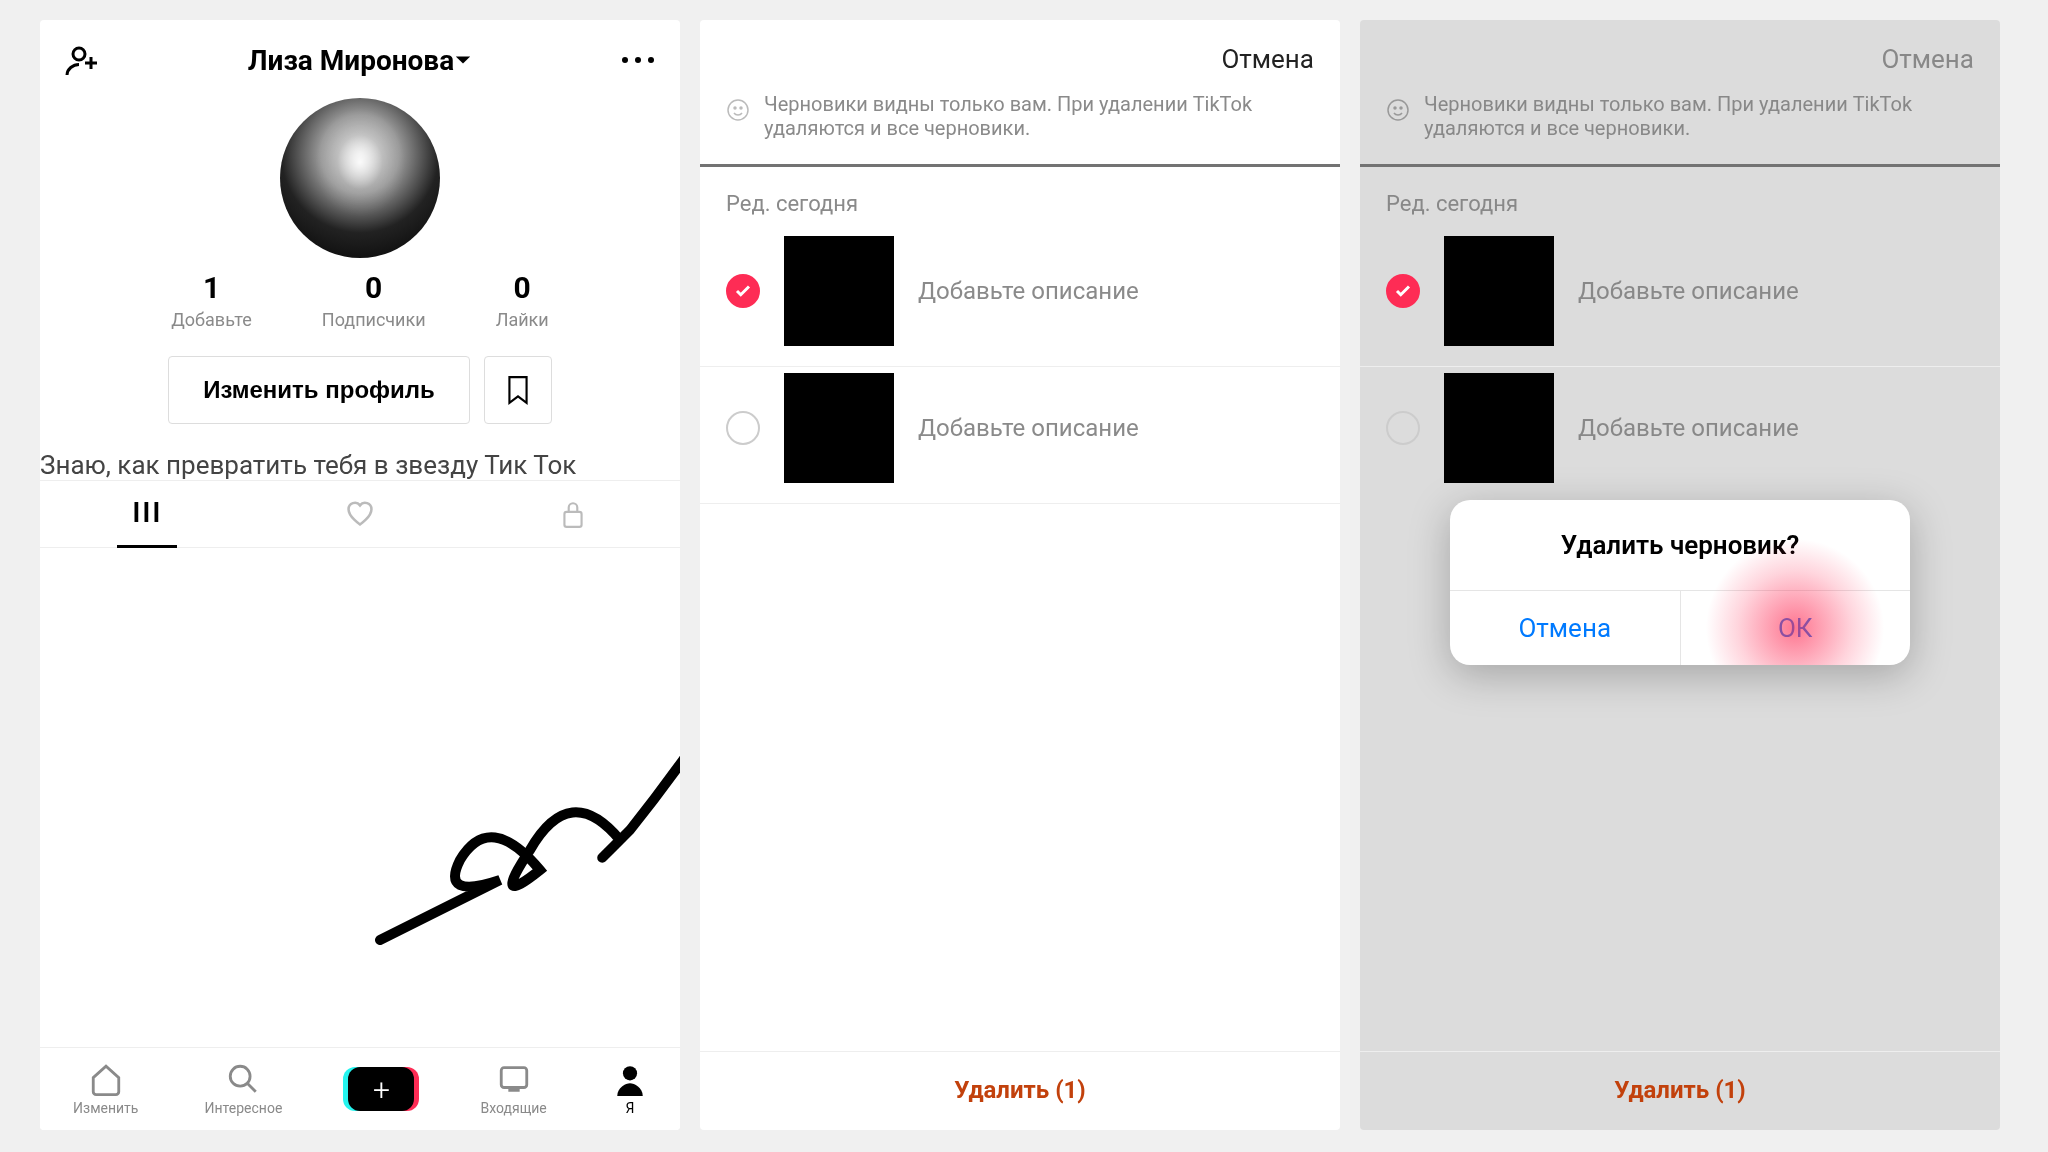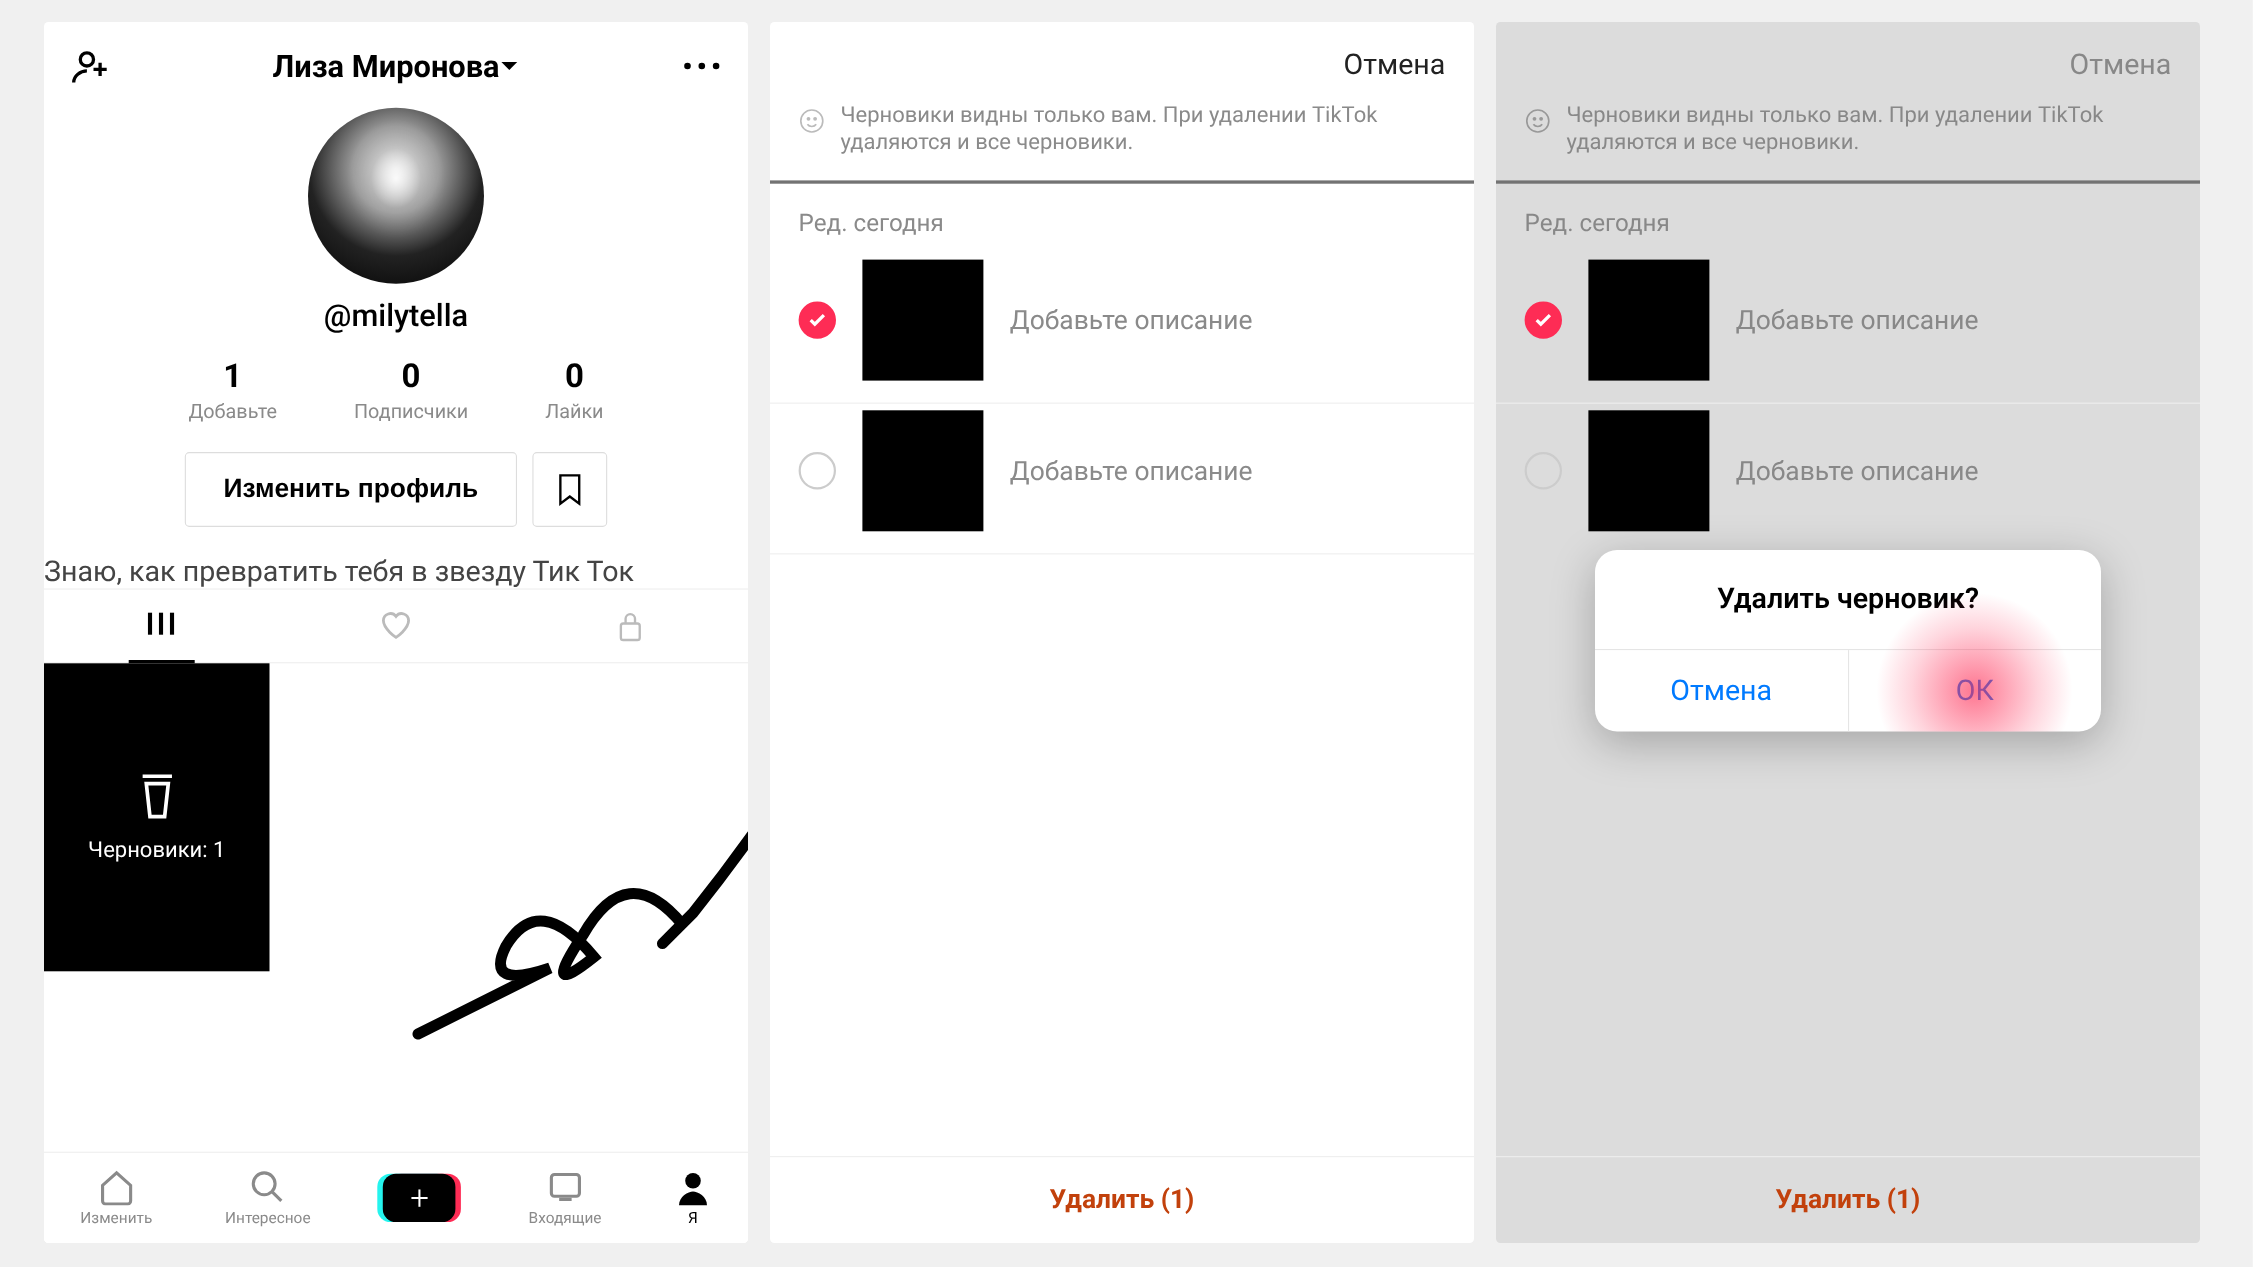--- a/index.html
+++ b/index.html
@@ -138,21 +138,20 @@
     <span class="more-icon">
       <svg width="36" height="10" viewBox="0 0 36 10">
           <circle cx="5" cy="5" r="3"></circle>
           <circle cx="18" cy="5" r="3"></circle>
           <circle cx="31" cy="5" r="3"></circle>
         </svg>
     </span>
   </div>
 
   <div class="avatar"></div>
-  <div class="username">@milytella</div>
 
   <div class="stats">
     <div class="stat">
       <div class="n">1</div>
       <div class="l">Добавьте</div>
     </div>
     <div class="stat">
       <div class="n">0</div>
       <div class="l">Подписчики</div>
     </div>
@@ -187,28 +186,20 @@
         </svg>
     </div>
     <div class="tab">
       <svg width="26" height="30" viewBox="0 0 24 28" fill="none" stroke="#bbb" stroke-width="2">
           <rect x="4" y="12" width="16" height="14" rx="2"></rect>
           <path d="M8 12V8a4 4 0 018 0v4"></path>
         </svg>
     </div>
   </div>
 
-  <div class="grid">
-    <div class="draft-tile">
-      <svg width="40" height="44" viewBox="0 0 24 26" fill="none" stroke="#fff" stroke-width="2">
-        <path d="M4 2h16M6 6h12l-2 18H8z"></path>
-      </svg>
-      <div class="t">Черновики: 1</div>
-    </div>
-  </div>
 
   <div class="arrow-overlay" style="left:280px; top:550px;">
     <svg width="480" height="400" viewBox="0 0 480 400">
       <path d="M60 370 q60 -30 120 -60 q-60 20 -40 -20 q30 -50 80 10 q-50 40 -10 -20 q40 -70 90 -10 q-40 40 10 -10 q80 -100 150 -220"></path>
       <path d="M420 70 l60 -40 l-10 60"></path>
     </svg>
   </div>
 
   <div class="bottom-nav">
     <div class="nav-item">

